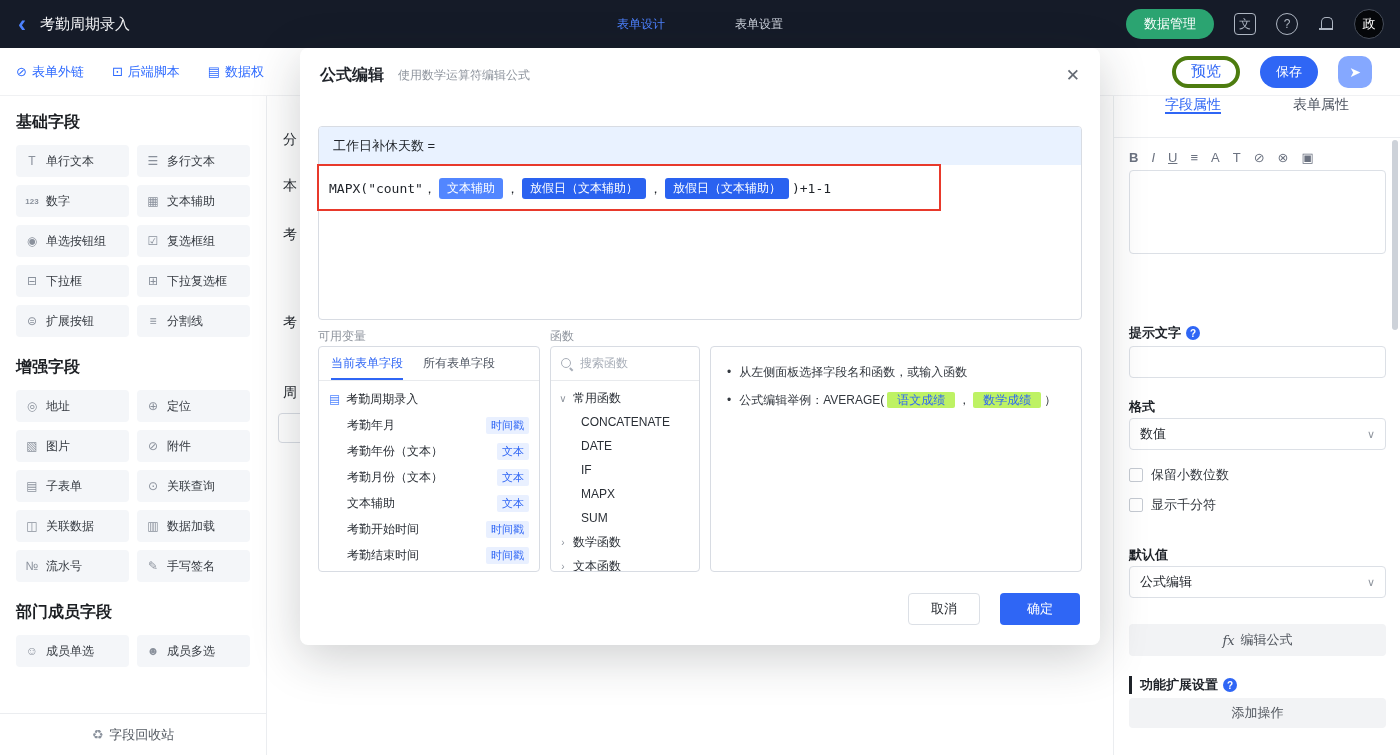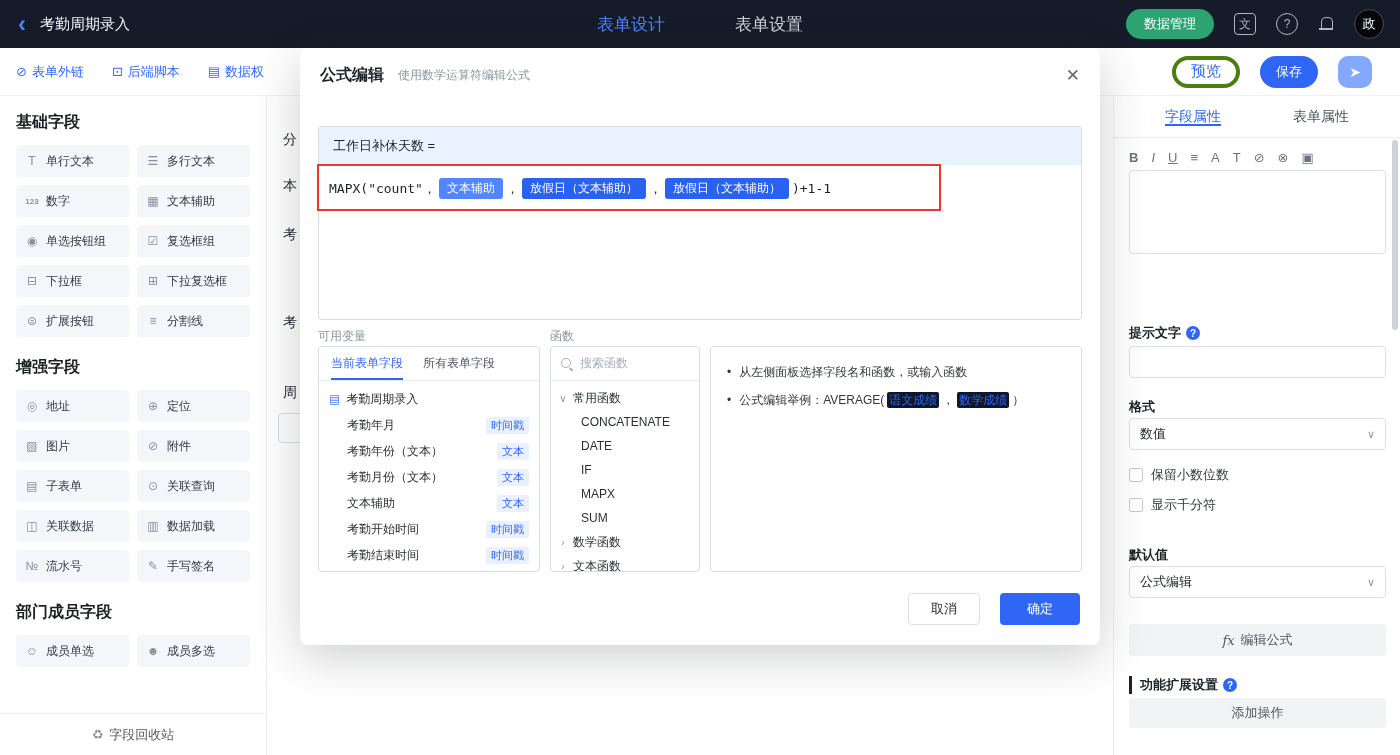--- a/index.html
+++ b/index.html
@@ -4,21 +4,21 @@
 <style>
 *{margin:0;padding:0;box-sizing:border-box}
 html,body{width:1400px;height:755px}
 body{position:relative;font-family:"Liberation Sans","DejaVu Sans",sans-serif;background:#fff;overflow:hidden;color:#1f2329}
 
 
 .topbar{position:absolute;left:0;top:0;width:1400px;height:48px;background:#151B28;display:flex;align-items:center;z-index:3}
 .back{color:#4d82ff;font-size:24px;line-height:1;margin-left:18px;font-weight:bold;cursor:pointer}
 .tb-title{color:#f2f3f5;font-size:15px;margin-left:14px}
 .tb-tabs{position:absolute;left:50%;transform:translateX(-50%);height:48px;display:flex;align-items:center;gap:70px}
-.tb-tab{font-size:17px;color:#cdd3dd;cursor:pointer}
+.tb-tab{font-size:12px;color:#cdd3dd;cursor:pointer}
 .tb-tab.active{color:#4d82ff}
 .tb-right{position:absolute;right:16px;top:0;height:48px;display:flex;align-items:center;gap:20px}
 .green-btn{background:#2BA471;color:#fff;font-size:13px;height:30px;padding:0 18px;border-radius:15px;display:flex;align-items:center;cursor:pointer}
 .tb-icon{width:22px;height:22px;border:1.5px solid #AEB6C2;color:#AEB6C2;font-size:12px;display:flex;align-items:center;justify-content:center;border-radius:4px;cursor:pointer}
 .tb-icon.round{border-radius:50%}
 .bell{position:relative;width:16px;height:16px;cursor:pointer}
 .bell::before{content:"";position:absolute;left:3px;top:1px;width:10px;height:10px;border:1.5px solid #AEB6C2;border-bottom:none;border-radius:5px 5px 0 0}
 .bell::after{content:"";position:absolute;left:1px;top:12px;width:14px;height:1.5px;background:#AEB6C2}
 .avatar{width:30px;height:30px;border-radius:50%;background:#05070a;border:1px solid #454c59;color:#fff;font-size:13px;display:flex;align-items:center;justify-content:center;cursor:pointer}
 
@@ -42,21 +42,21 @@
 .fbtn .fl{font-size:12px;color:#363b42;white-space:nowrap}
 .recycle{position:absolute;left:0;bottom:0;width:266px;height:42px;border-top:1px solid #EBEDF0;display:flex;align-items:center;justify-content:center;gap:6px;color:#555b63;font-size:13px;background:#fff;cursor:pointer}
 .recycle .ri{color:#8A919C;font-size:13px}
 
 
 .frag{position:absolute;font-size:14px;color:#1f2329;z-index:0}
 .frag-box{position:absolute;left:278px;top:413px;width:70px;height:30px;border:1px solid #D8DCE3;border-radius:4px;background:#fff;z-index:0}
 
 
 .rightpanel{position:absolute;left:1113px;top:96px;width:287px;height:659px;border-left:1px solid #EBEDF0;background:#fff;z-index:1}
-.rp-tabs{height:42px;border-bottom:1px solid #EBEDF0;display:flex;align-items:center;justify-content:center;gap:72px}
+.rp-tabs{height:42px;border-bottom:1px solid #EBEDF0;display:flex;align-items:flex-start;justify-content:center;gap:72px}
 .rp-tab{font-size:14px;color:#4e5561;display:flex;align-items:center;cursor:pointer}
 .rp-tab.active{color:#2F66F5;box-shadow:inset 0 -2px 0 #2F66F5}
 .rp-el{position:absolute;left:15px;width:257px}
 .rt-toolbar{top:54px;display:flex;gap:13px;color:#6b7280;font-size:13px;align-items:center}
 .rt-toolbar span{cursor:pointer}
 .rt-u{text-decoration:underline}
 .rt-box{top:74px;height:84px;border:1px solid #DCE0E6;border-radius:4px;background:#fff}
 .rp-label{font-size:13px;font-weight:bold;color:#1f2329;display:flex;align-items:center;gap:5px}
 .q-icon{width:14px;height:14px;border-radius:50%;background:#2F66F5;color:#fff;font-size:10px;display:inline-flex;align-items:center;justify-content:center;flex:none;cursor:pointer}
 .rp-input{height:32px;border:1px solid #DCE0E6;border-radius:4px;background:#fff}
@@ -99,21 +99,21 @@
 .mag{position:relative;width:12px;height:12px;flex:none}
 .mag::before{content:"";position:absolute;left:0;top:0;width:8px;height:8px;border:1.5px solid #A8AEB8;border-radius:50%}
 .mag::after{content:"";position:absolute;left:9px;top:9px;width:4px;height:1.5px;background:#A8AEB8;transform:rotate(45deg);transform-origin:left center}
 .fn-body{padding:5px 8px;font-size:12px;color:#2a2f36}
 .fn-group{display:flex;align-items:center;gap:6px;height:24px;cursor:pointer}
 .fn-chev{color:#8f959e;font-size:10px;width:8px;text-align:center}
 .fn-item{height:24px;display:flex;align-items:center;padding-left:22px;cursor:pointer}
 .tip{padding:14px 16px;font-size:12px;color:#33383f;line-height:22px}
 .tip-line{display:flex;align-items:flex-start;gap:8px;margin-bottom:6px}
 .tip-text{flex:1}
-.tok{background:#0f172a;color:#2F66F5;padding:1px 2px;border-radius:2px;margin:0 3px;cursor:pointer}
+.tok{background:#bef264;color:#2F66F5;padding:1px 10px;border-radius:2px;margin:0 3px;cursor:pointer}
 .m-footer{position:absolute;right:20px;bottom:20px;display:flex;gap:20px}
 .btn-cancel{width:72px;height:32px;border:1px solid #DCE0E6;border-radius:4px;background:#fff;font-size:13px;color:#1f2329;display:flex;align-items:center;justify-content:center;cursor:pointer}
 .btn-ok{width:80px;height:32px;background:#2F66F5;border-radius:4px;color:#fff;font-size:13px;display:flex;align-items:center;justify-content:center;cursor:pointer}
 </style>
 </head>
 <body>
 
 <div class="topbar">
   <span class="back">‹</span>
   <span class="tb-title">考勤周期录入</span>

